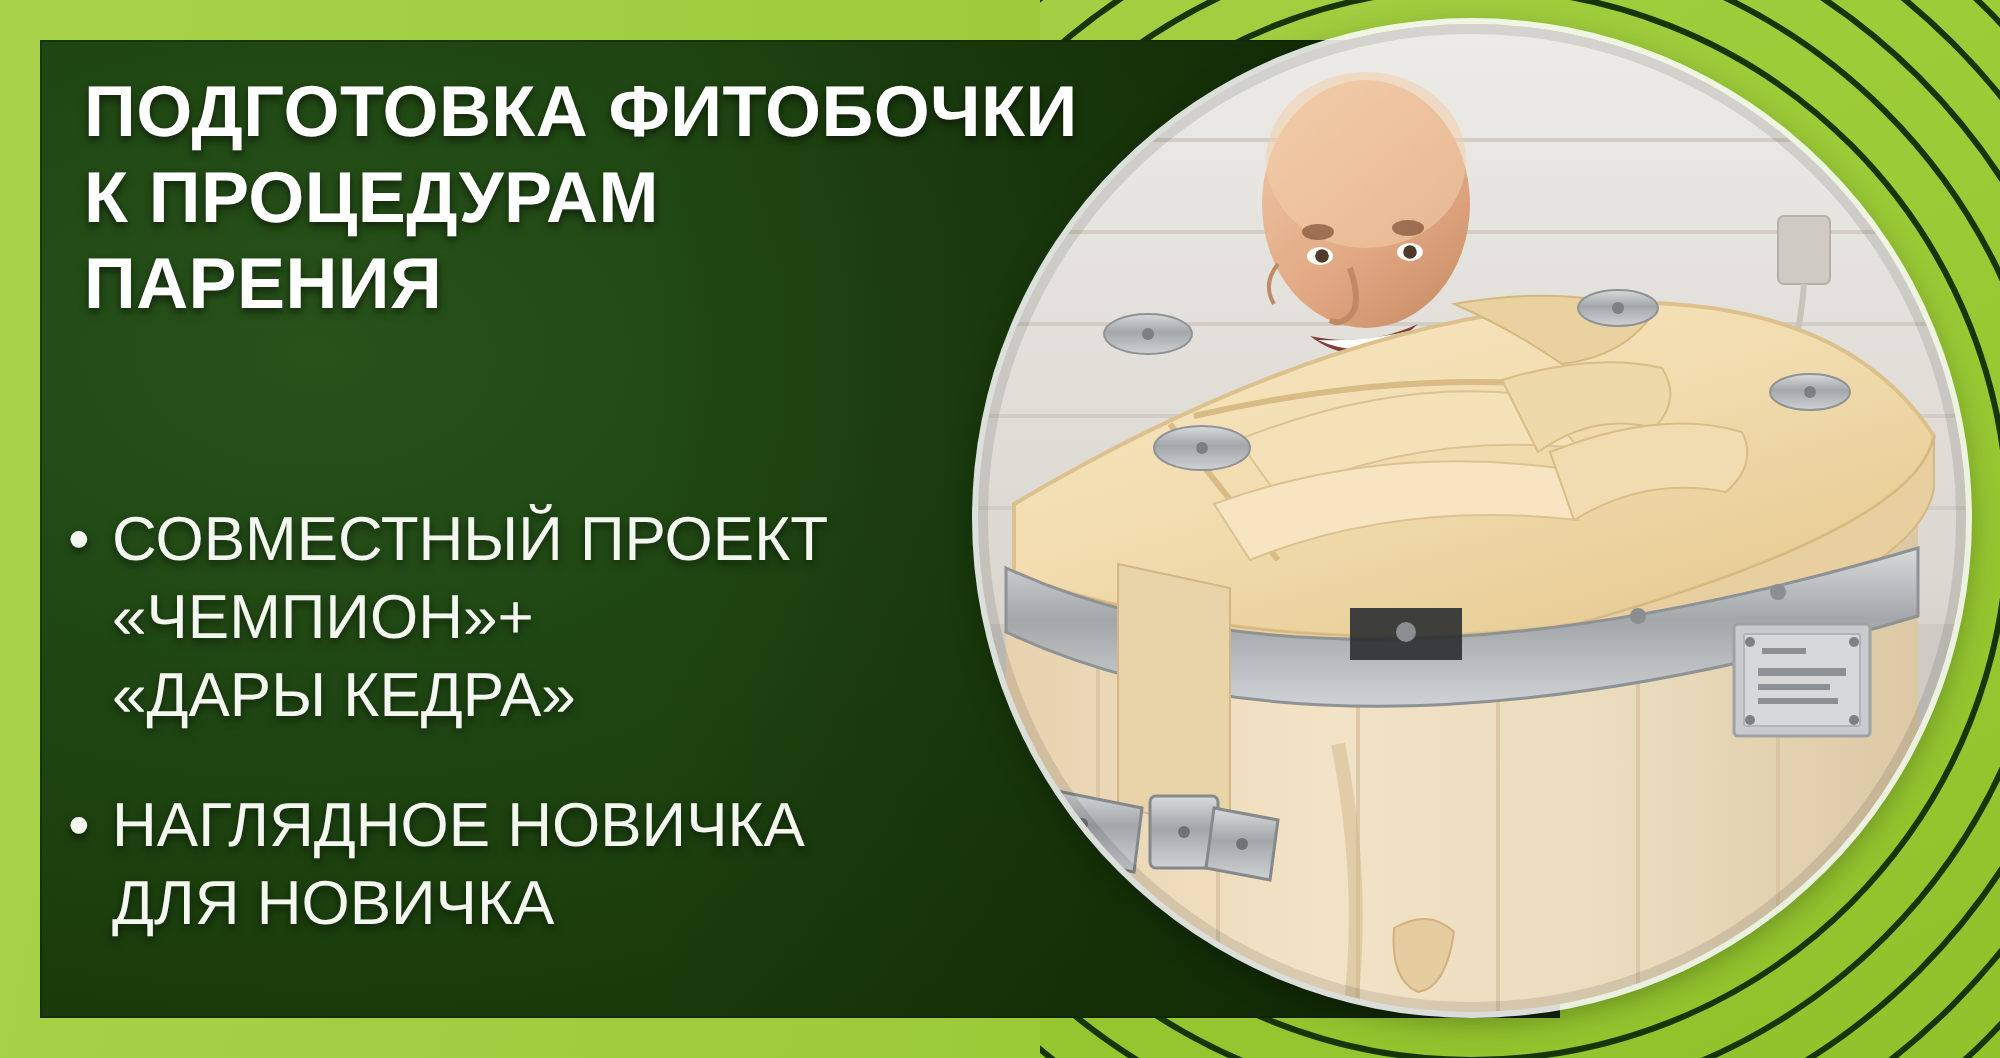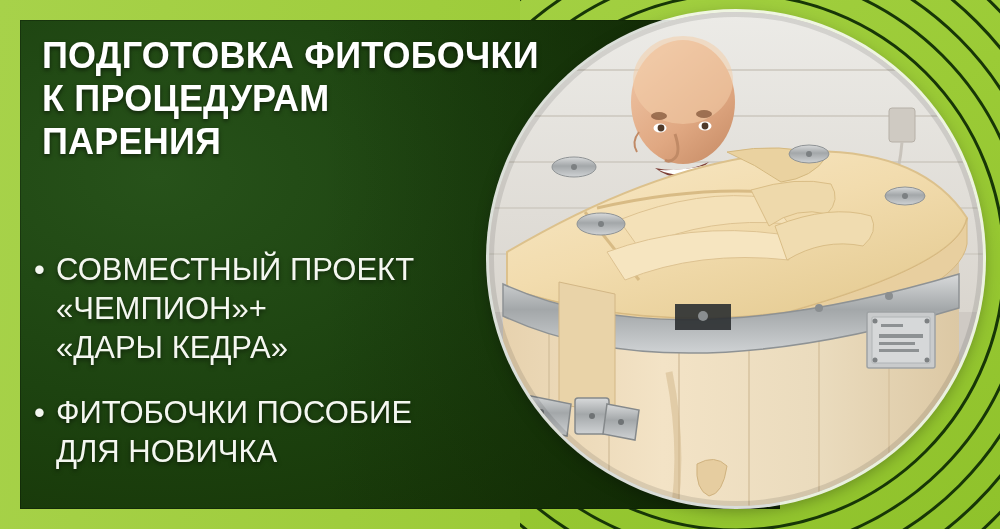--- a/index.html
+++ b/index.html
@@ -104,21 +104,21 @@
 
     <div class="bullets">
       <div class="bullet">
         <span class="dot">•</span>
         <span class="btxt">СОВМЕСТНЫЙ ПРОЕКТ
 «ЧЕМПИОН»+
 «ДАРЫ КЕДРА»</span>
       </div>
       <div class="bullet">
         <span class="dot">•</span>
-        <span class="btxt">ФИТОБОЧКИ ПОСОБИЕ
+        <span class="btxt">НАГЛЯДНОЕ НОВИЧКА
 ДЛЯ НОВИЧКА</span>
       </div>
     </div>
   </div>
 
   <div class="photo">
     <svg viewBox="0 0 494 494">
       <defs>
         <linearGradient id="wall" x1="0" y1="0" x2="0" y2="1">
           <stop offset="0%" stop-color="#ecebe7"></stop>

